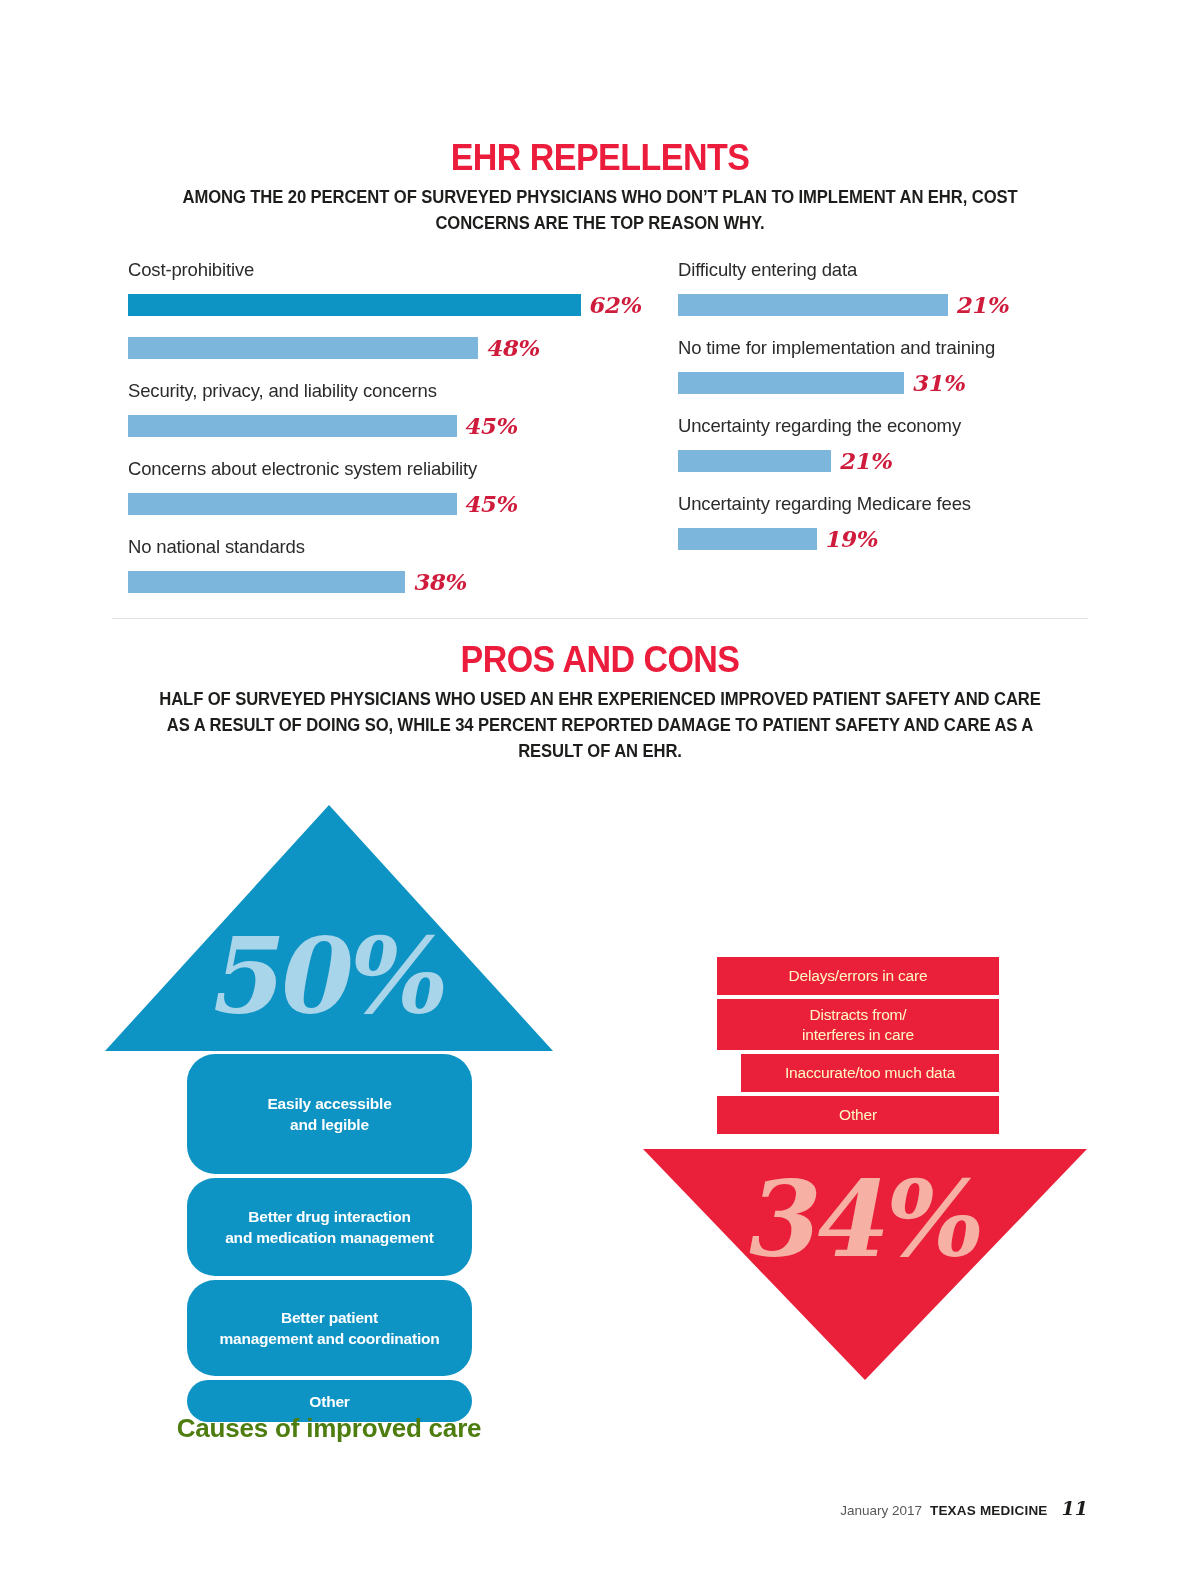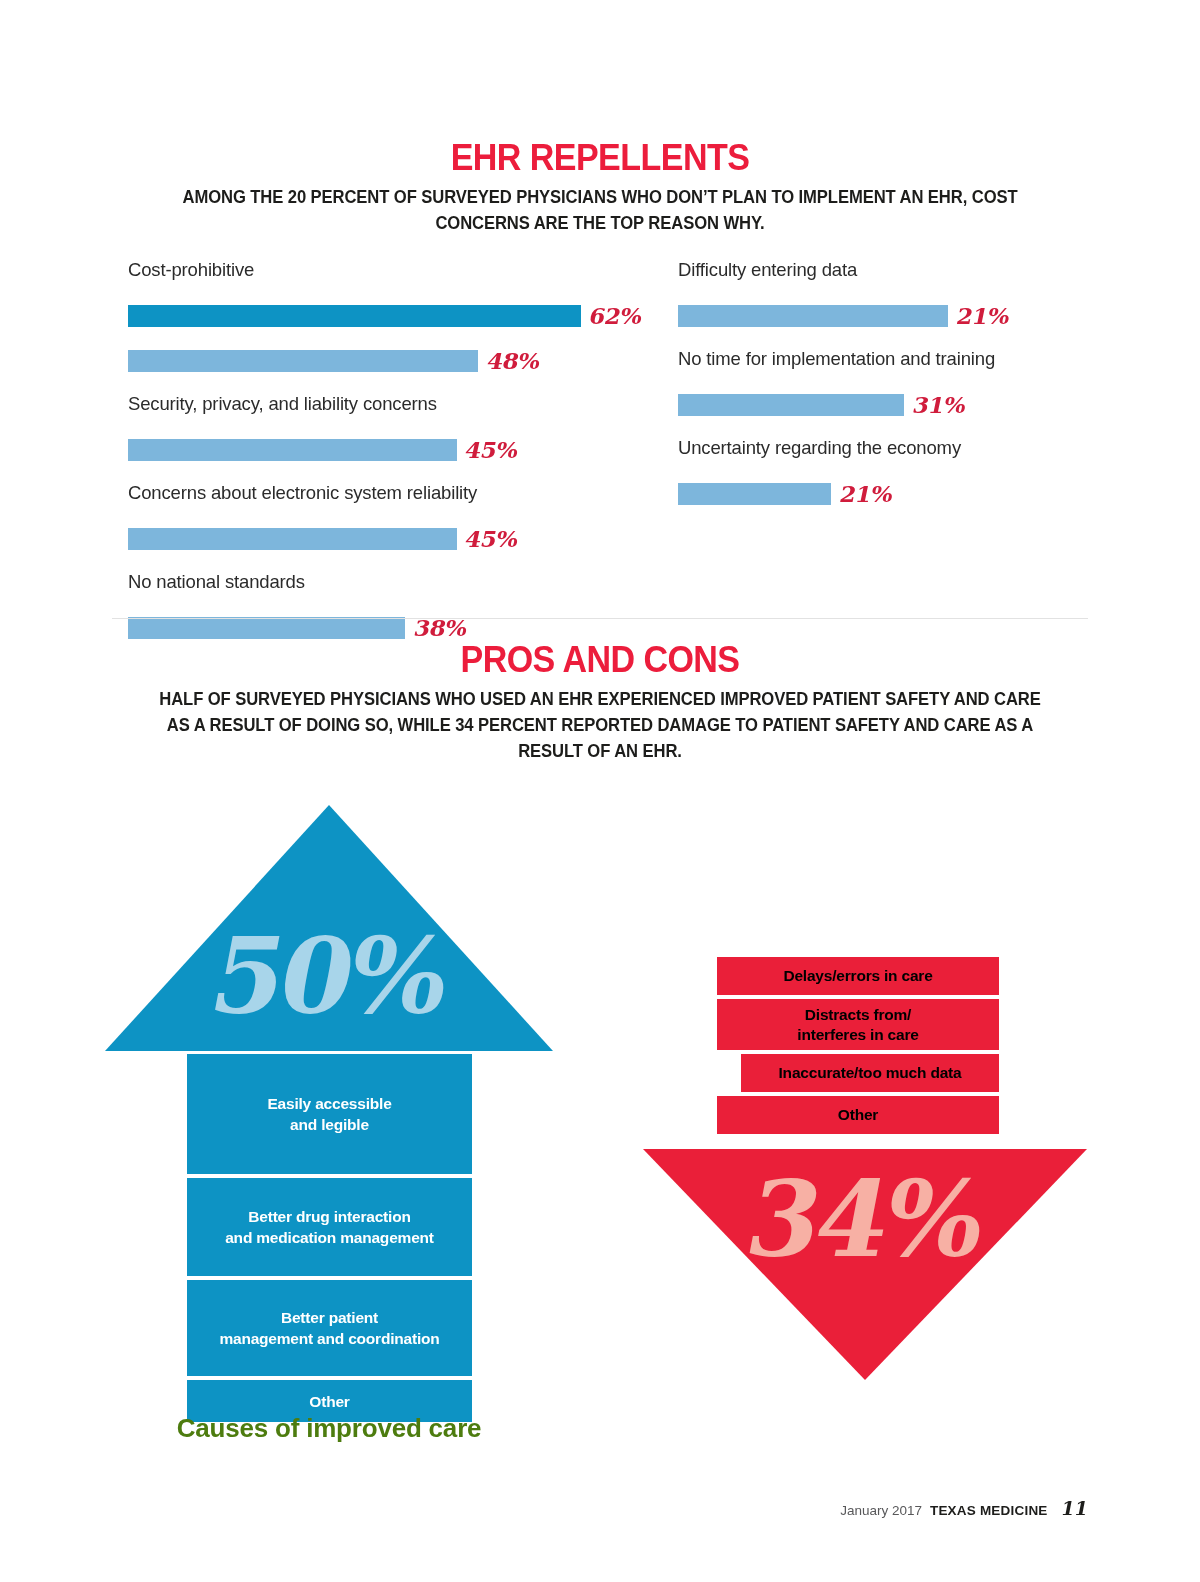--- a/index.html
+++ b/index.html
@@ -62,21 +62,21 @@
     font-size: 18.5px;
     font-weight: 400;
     color: #2b2b2b;
     line-height: 24px;
     letter-spacing: -0.15px;
     white-space: nowrap;
   }
   .bar-row {
     display: flex;
     align-items: center;
-    margin-top: 22px;
+    margin-top: 11px;
   }
   .bar-fill {
     height: 22px;
     background: #7db6dc;
   }
   .bar-fill.accent { background: #0d93c4; }
   .bar-value {
     margin-left: 9px;
     color: #d01c3c;
     font-family: "DejaVu Serif", serif;
@@ -149,20 +149,21 @@
     font-weight: bold;
     line-height: 21px;
     text-align: center;
     display: flex;
     align-items: center;
     justify-content: center;
     margin-bottom: 4px;
     letter-spacing: -0.2px;
     padding: 0 6px;
     box-sizing: border-box;
+    border-radius: 28px;
   }
   .pct-up {
     position: absolute;
     left: 105px;
     top: 925px;
     width: 448px;
     text-align: center;
     color: #a8d5ea;
     font-family: "DejaVu Serif", serif;
     font-style: italic;
@@ -197,23 +198,23 @@
     letter-spacing: -0.2px;
   }
   .down-stack {
     position: absolute;
     left: 717px;
     top: 957px;
     width: 282px;
   }
   .down-box {
     background: #ea1f39;
-    color: #000000;
+    color: #fef9c3;
     font-size: 15.5px;
-    font-weight: bold;
+    font-weight: normal;
     line-height: 20px;
     text-align: center;
     display: flex;
     align-items: center;
     justify-content: center;
     margin-bottom: 4px;
     letter-spacing: -0.2px;
     padding: 0 6px;
     box-sizing: border-box;
   }
@@ -322,20 +323,27 @@
           <div class="bar-value">31%</div>
         </div>
       </div>
       <div class="bar-group" style="margin-bottom: 20px;">
         <div class="bar-label">Uncertainty regarding the economy</div>
         <div class="bar-row">
           <div class="bar-fill" style="width: 153.3px;"></div>
           <div class="bar-value">21%</div>
         </div>
       </div>
+      <div class="bar-group">
+        <div class="bar-label">Uncertainty regarding Medicare fees</div>
+        <div class="bar-row">
+          <div class="bar-fill" style="width: 138.7px;"></div>
+          <div class="bar-value">19%</div>
+        </div>
+      </div>
     </div>
 
   <div class="divider"></div>
 
   <div class="sec2-title">PROS AND CONS</div>
   <div class="sec2-sub">HALF OF SURVEYED PHYSICIANS WHO USED AN EHR EXPERIENCED IMPROVED PATIENT SAFETY AND CARE AS A RESULT OF DOING SO, WHILE 34 PERCENT REPORTED DAMAGE TO PATIENT SAFETY AND CARE AS A RESULT OF AN EHR.</div>
 
   <div class="up-arrow-head"></div>
   <div class="pct-up">50%</div>
   <div class="up-stack" id="up-stack">

